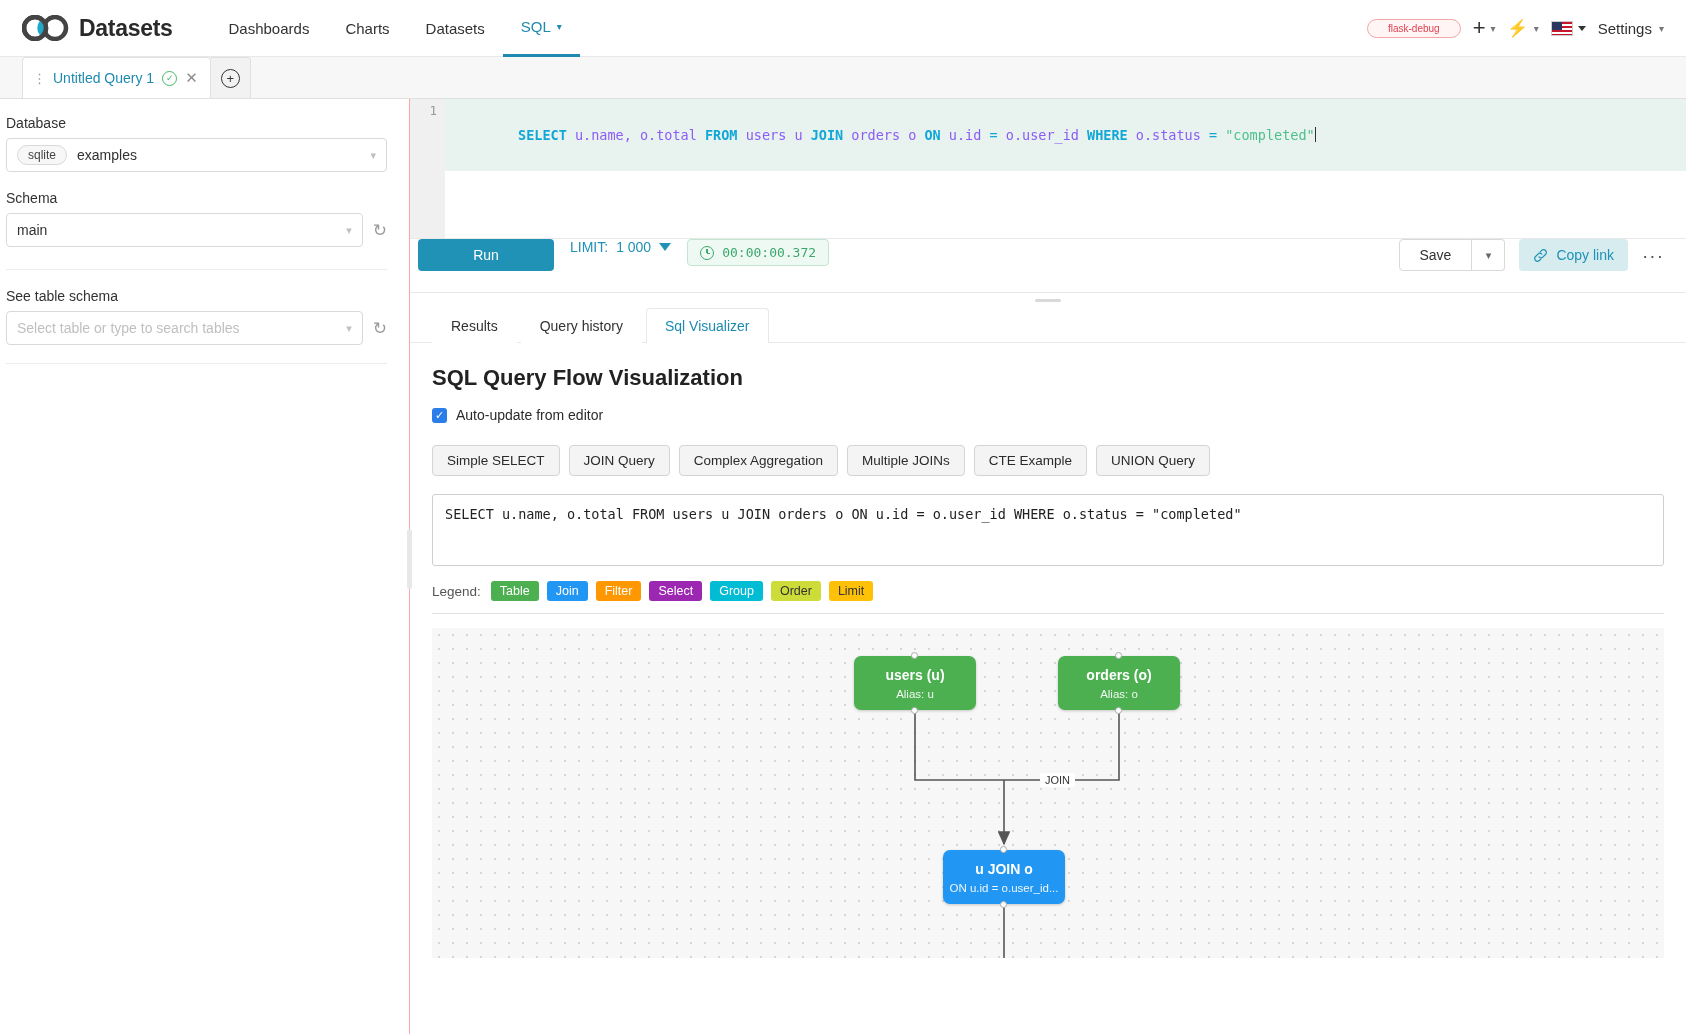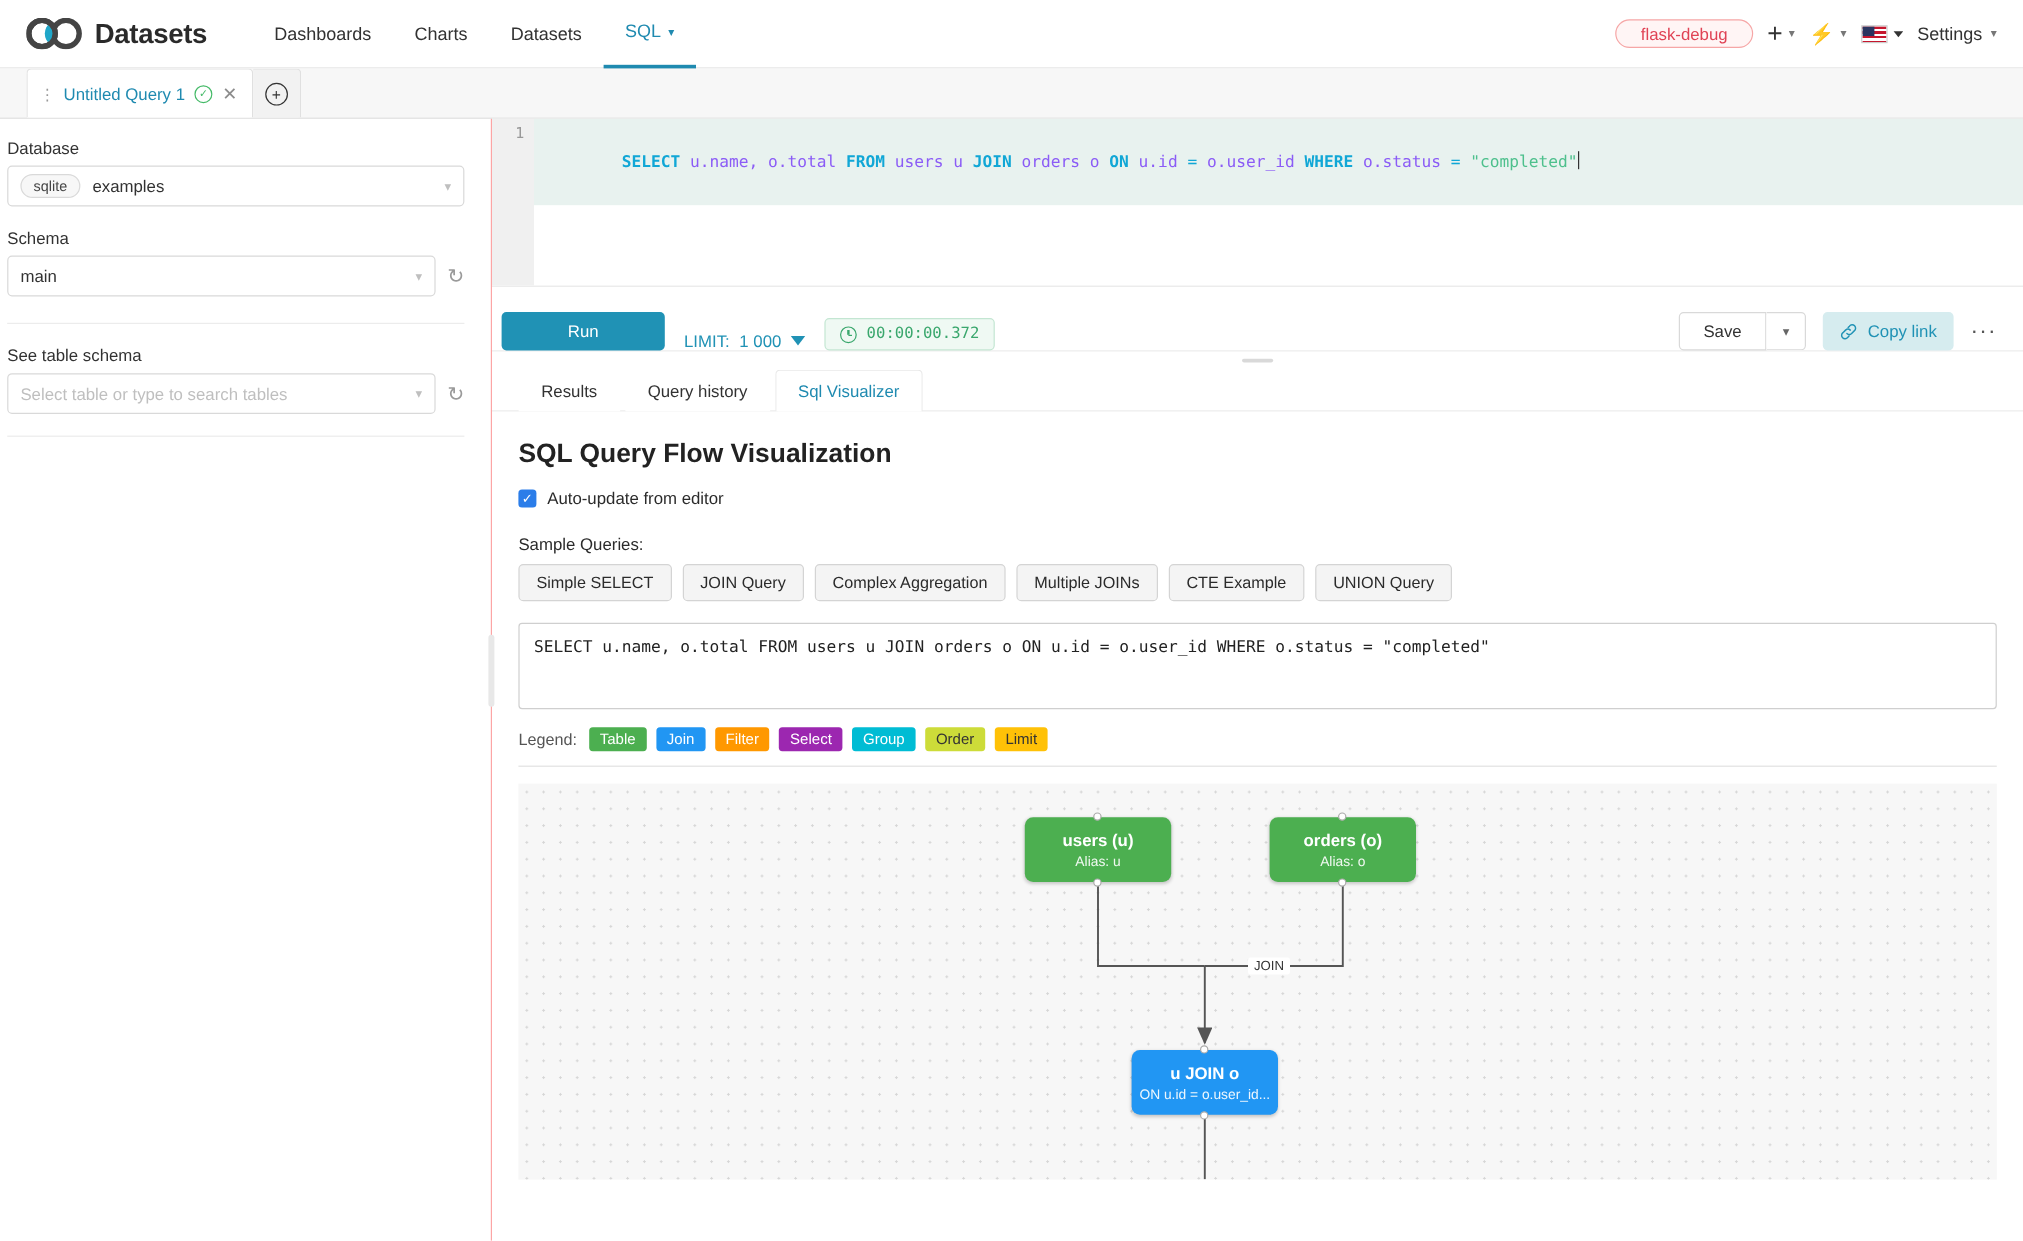--- a/index.html
+++ b/index.html
@@ -25,21 +25,21 @@
   .nav-links { display:flex; align-items:center; gap:0; height:57px; }
   .nav-link {
     padding:0 18px; height:57px; display:flex; align-items:center;
     font-size:15px; color:#323232; cursor:pointer; text-decoration:none;
   }
   .nav-link.active { color:#1f8ab0; border-bottom:3px solid #1f8ab0; font-weight:400;}
   .nav-caret { font-size:10px; margin-left:6px; color:#1f8ab0; }
   .nav-right { margin-left:auto; display:flex; align-items:center; gap:12px; }
   .debug-pill {
     border:1px solid #f6a6a6; color:#e04355; background:#fff5f5;
-    border-radius:12px; padding:3px 20px; font-size:14px;
+    border-radius:12px; padding:3px 20px; font-size:10px;
   }
   .icon-btn { display:flex; align-items:center; gap:5px; cursor:pointer; color:#444; }
   .icon-plus { font-size:22px; font-weight:300; line-height:1; color:#333; }
   .icon-bolt { font-size:17px; color:#333; }
   .mini-caret { font-size:10px; color:#777; }
   .flag { width:22px; height:15px; position:relative; overflow:hidden; border:1px solid #ccc; }
   .flag .stripes { position:absolute; inset:0;
     background:repeating-linear-gradient(#c5172e 0 2px,#fff 2px 4px); }
   .flag .canton { position:absolute; left:0; top:0; width:10px; height:8px; background:#2a3560; }
   .tri-down { width:0;height:0;border-left:4px solid transparent;border-right:4px solid transparent;border-top:5px solid #333; }
@@ -101,21 +101,21 @@
   .ace .gutter .ln { text-align:right; padding-right:8px; color:#999; font-size:12.5px; line-height:24px; }
   .ace .code { margin-left:35px; line-height:24px; padding-left:8px; background:#fff; white-space:pre; }
   .ace .cur-line { background:#e8f2ef; }
   .kw { color:#11a7d6; font-weight:bold; }
   .str { color:#4ec08d; }
   .op { color:#11a7d6; }
   .plain { color:#8b5cf6; }
   .caret { display:inline-block; width:1px; height:15px; background:#333; vertical-align:-2px; }
 
   .toolbar {
-    height:54px; display:flex; align-items:flex-end; padding:0 22px 0 8px; gap:16px;
+    height:54px; display:flex; align-items:flex-start; padding:0 22px 0 8px; gap:16px;
     border-bottom:1px solid #e8e8e8; background:#fff;
   }
   .run-btn {
     width:136px; height:32px; border-radius:4px; background:#2092b5; color:#fff;
     display:flex; align-items:center; justify-content:center; font-size:14px; cursor:pointer; border:none;
   }
   .limit-ctl { display:flex; align-items:center; gap:8px; color:#2092b5; font-size:14px; cursor:pointer; }
   .limit-ctl .tri { width:0;height:0;border-left:6px solid transparent;border-right:6px solid transparent;border-top:8px solid #2092b5; }
   .timer {
     border:1px solid #c3e6d2; background:#eff9f3; border-radius:4px;
@@ -346,21 +346,20 @@
     </div>
 
     <div class="viz">
       <h2>SQL Query Flow Visualization</h2>
 
       <div class="chk-row">
         <span class="chk">✓</span>
         <label>Auto-update from editor</label>
       </div>
 
-      <div class="samp-label">Sample Queries:</div>
       <div class="samp-row">
         <div class="samp-btn">Simple SELECT</div>
         <div class="samp-btn">JOIN Query</div>
         <div class="samp-btn">Complex Aggregation</div>
         <div class="samp-btn">Multiple JOINs</div>
         <div class="samp-btn">CTE Example</div>
         <div class="samp-btn">UNION Query</div>
       </div>
 
       <textarea class="sql-area" style="">SELECT u.name, o.total FROM users u JOIN orders o ON u.id = o.user_id WHERE o.status = "completed"</textarea>

